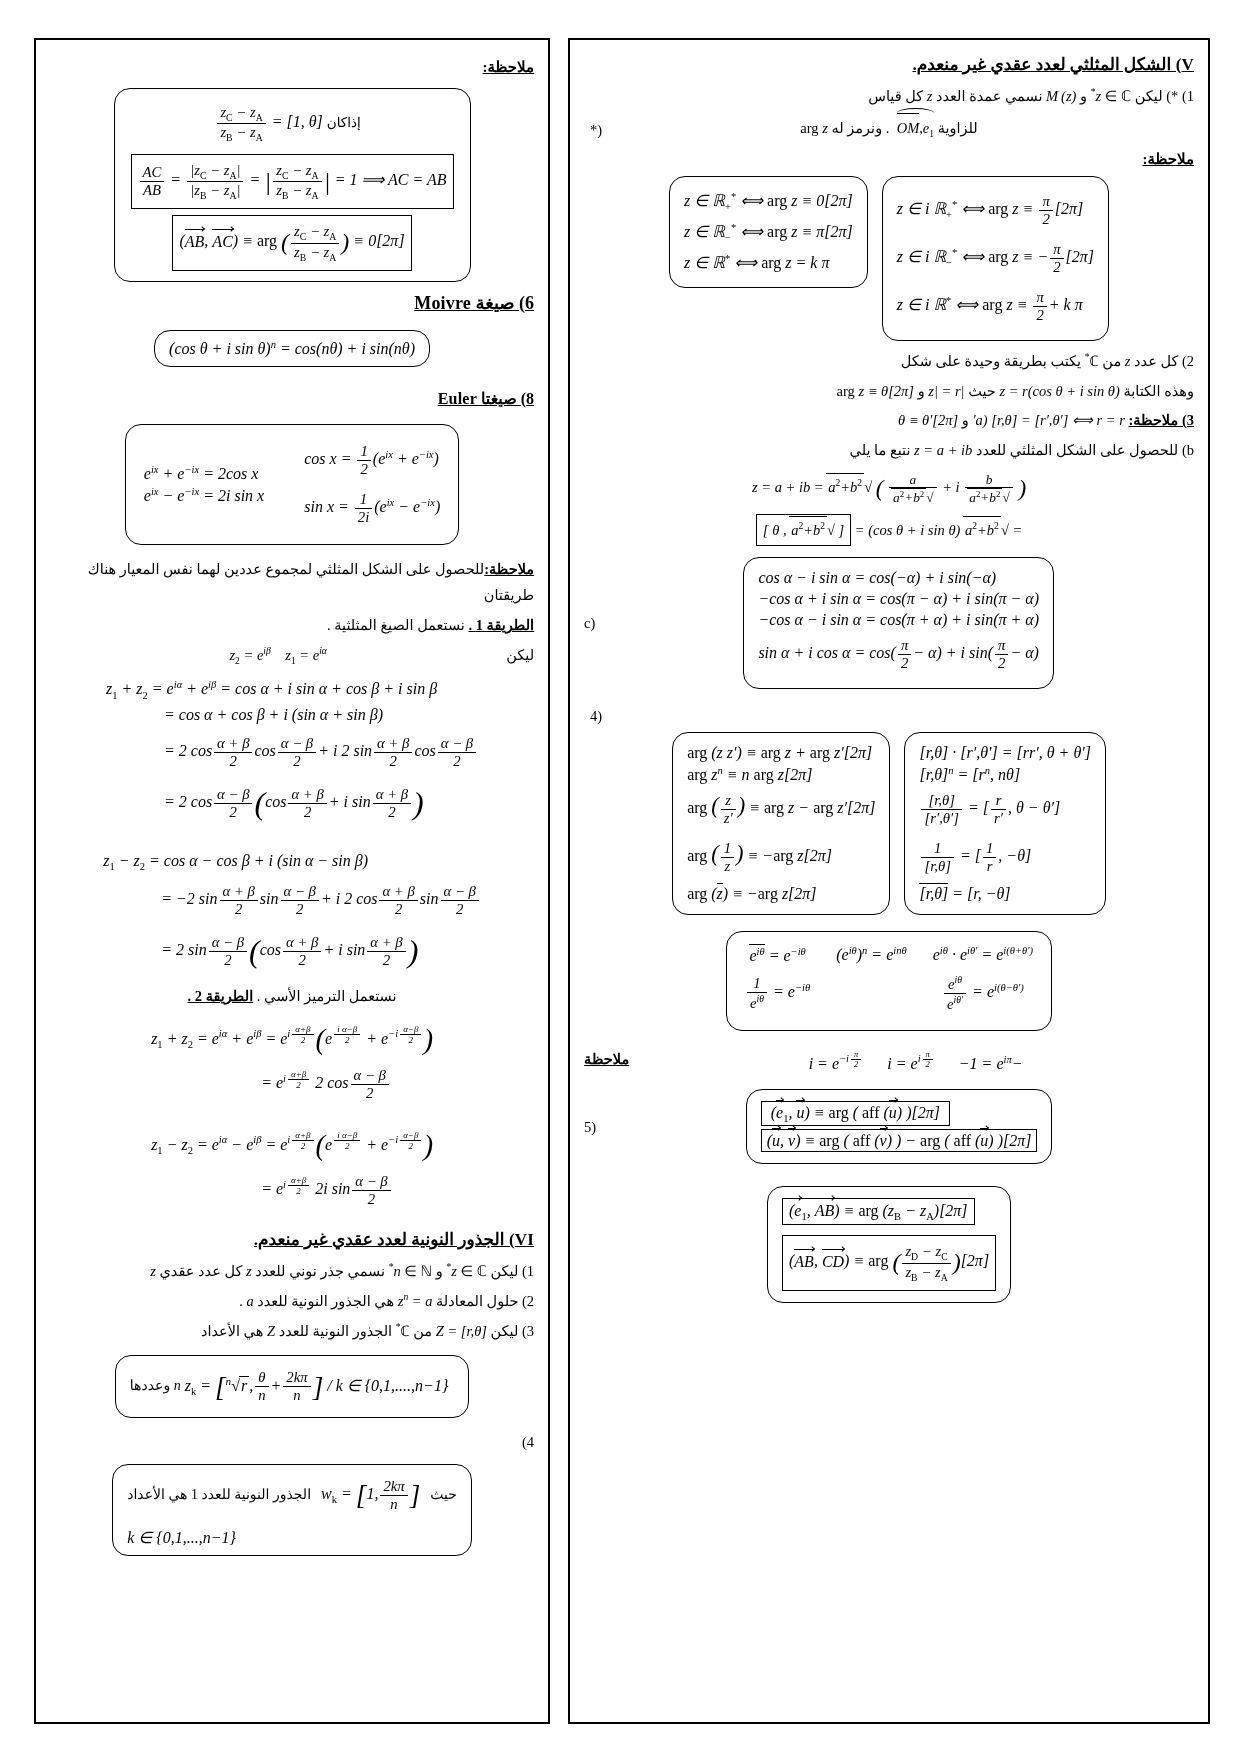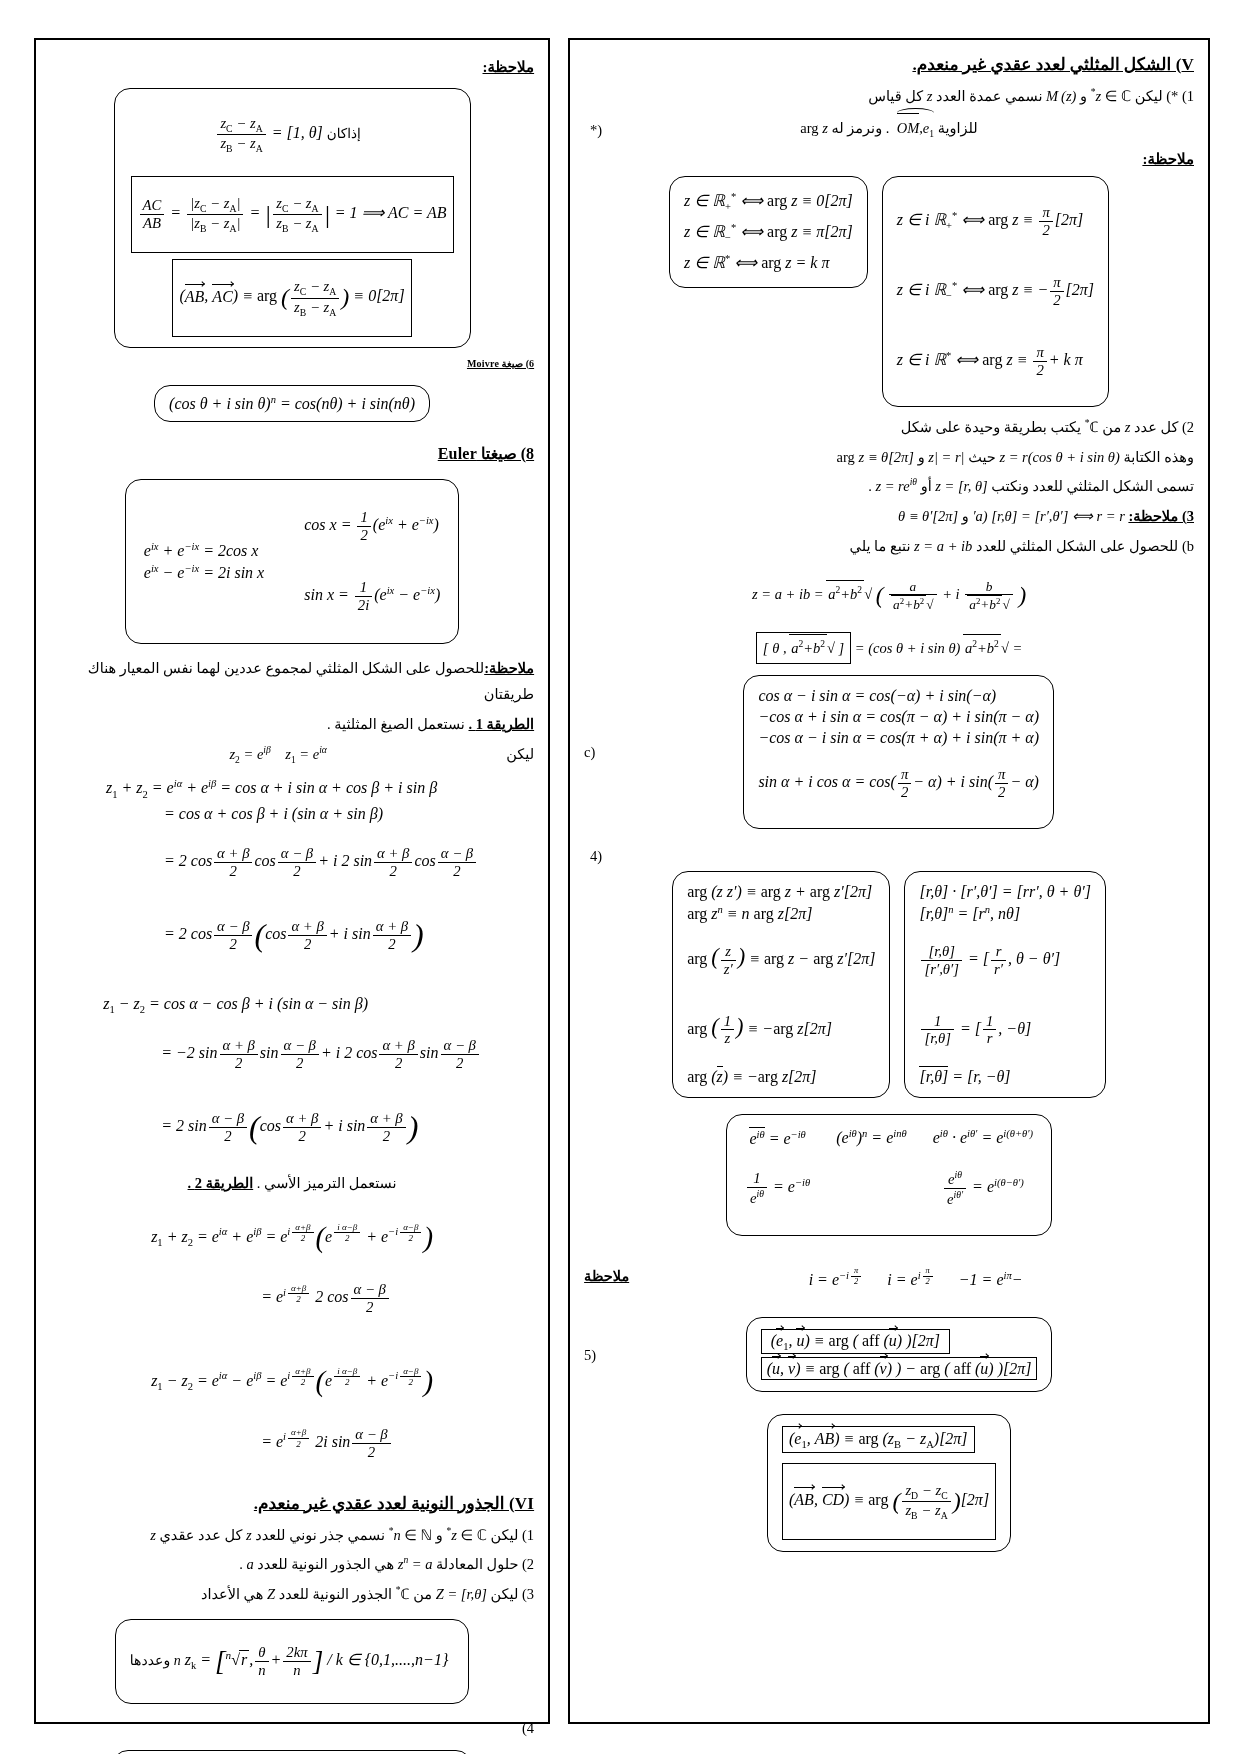--- a/index.html
+++ b/index.html
@@ -73,21 +73,21 @@
   }
   .up { font-style: normal; }
 
   
   .frac {
     display: inline-block;
     vertical-align: middle;
     text-align: center;
     font-size: 0.92em;
     line-height: 1.15;
-    margin: 16px 2px;
+    margin: 5px 2px;
   }
   .frac > .num { display: block; padding: 0 3px; border-bottom: 1px solid #000; }
   .frac > .den { display: block; padding: 0 3px; }
 
   sub, sup { font-size: 0.66em; font-style: normal; }
   sup.it, sub.it { font-style: italic; }
 
   .sqrt {
     display: inline-block;
     border-top: 1px solid #000;
@@ -215,23 +215,20 @@
         </div>
       </div>
     </div>
 
     <div class="para">
       2) كل عدد <span class="m">z</span> من <span class="up">ℂ</span><sup>*</sup> يكتب بطريقة وحيدة على شكل
     </div>
     <div class="para">
       <span class="nowrap">وهذه الكتابة <span class="m">z = r(cos θ + i sin θ)</span> حيث <span class="m">|z| = r</span> و <span class="m"><span class="up">arg</span> z ≡ θ[2π]</span></span>
     </div>
-    <div class="para">
-      تسمى الشكل المثلثي للعدد ونكتب <span class="m">z = [r, θ]</span> أو <span class="m">z = re<sup class="it">iθ</sup></span> .
-    </div>
 
     <div class="para">
       <span class="bold ul">3) ملاحظة:</span> <span class="m">a) [r,θ] = [r′,θ′] ⟺ r = r′</span> و <span class="m">θ ≡ θ′[2π]</span>
     </div>
     <div class="para">
       b) للحصول على الشكل المثلثي للعدد <span class="m">z = a + ib</span> نتبع ما يلي
     </div>
 
     <div class="para center">
       <span class="m">z = a + ib = <span class="radical">√<span class="sqrt">a<sup>2</sup>+b<sup>2</sup></span></span>
@@ -356,21 +353,21 @@
         </div>
         <div class="centerline">
           <span class="m"><span style="border:1.2px solid #000; padding:2px 6px; display:inline-block;">
             (<span class="vec">AB</span>, <span class="vec">AC</span>) ≡ <span class="up">arg</span>
             <span style="font-size:1.5em; vertical-align:middle;">(</span><span class="frac"><span class="num">z<sub class="up">C</sub> − z<sub class="up">A</sub></span><span class="den">z<sub class="up">B</sub> − z<sub class="up">A</sub></span></span><span style="font-size:1.5em; vertical-align:middle;">)</span>
             ≡ 0[2π]</span></span>
         </div>
       </div>
     </div>
 
-    <div class="sec-title" style="font-size:10px;">6) صيغة Moivre</div>
+    <div class="sec-title" style="font-size:18px;">6) صيغة Moivre</div>
 
     <div class="boxwrap">
       <div class="box">
         <span class="m">(cos θ + i sin θ)<sup class="it">n</sup> = cos(nθ) + i sin(nθ)</span>
       </div>
     </div>
 
     <div class="sec-title" style="font-size:16px; margin-top:14px;">8) صيغتا Euler</div>
 
     <div class="boxwrap">

